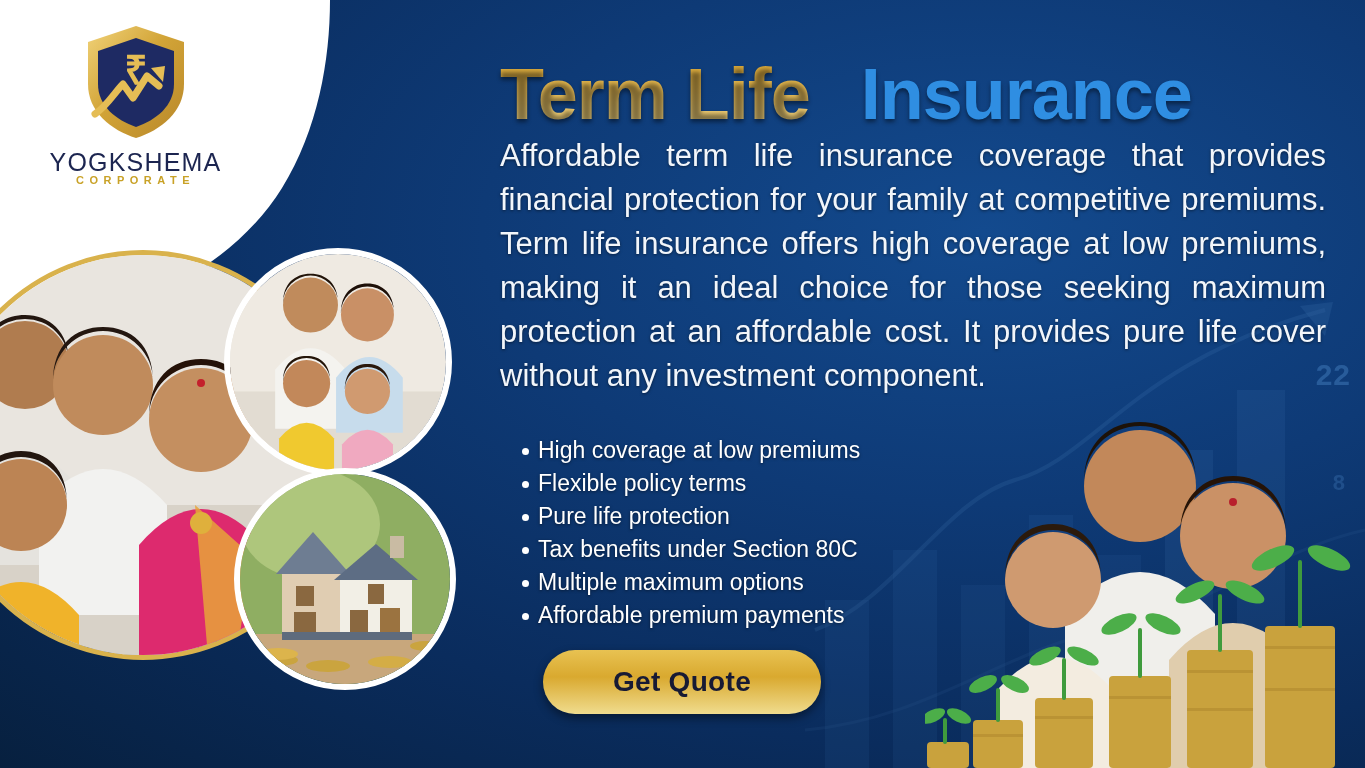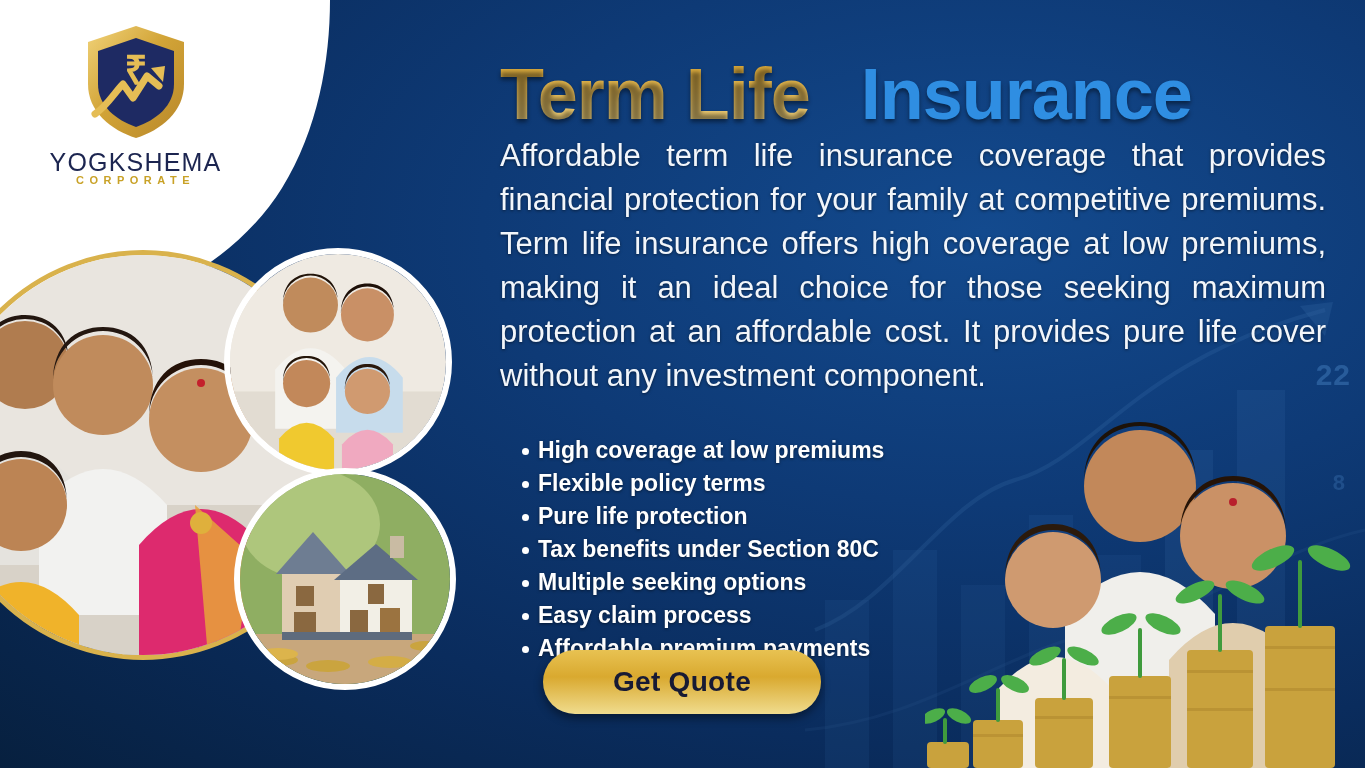--- a/index.html
+++ b/index.html
@@ -57,21 +57,21 @@
     -webkit-background-clip:text; background-clip:text; color:transparent;
     text-shadow:0 3px 4px rgba(0,0,0,.45);
   }
   .hl-blue { color:#2f8ee2; text-shadow:0 3px 4px rgba(0,0,0,.45);margin-left:32px; }
 
   .lede {
     margin-top:4px; width:826px; font-size:31px; line-height:1.42;
     color:#f2f6fb; text-align:justify; text-shadow:0 1px 3px rgba(0,0,0,.5);
   }
 
-  .features { margin-top:36px; list-style:none;font-weight:bold; }
+  .features { margin-top:36px; list-style:none; }
   .features li {
     position:relative; padding-left:38px; font-size:23px; line-height:33px;
     color:#ffffff; text-shadow:0 1px 3px rgba(0,0,0,.5);
   }
   .features li::before {
     content:""; position:absolute; left:22px; top:14px;
     width:7px; height:7px; border-radius:50%; background:#ffffff;
   }
 
   .cta {
@@ -254,21 +254,20 @@
     <h1 class="headline">
       <span class="hl-gold">Term Life</span>
       <span class="hl-blue">Insurance</span>
     </h1>
     <p class="lede">Affordable term life insurance coverage that provides financial protection for your family at competitive premiums. Term life insurance offers high coverage at low premiums, making it an ideal choice for those seeking maximum protection at an affordable cost. It provides pure life cover without any investment component.</p>
     <ul class="features">
       <li>High coverage at low premiums</li>
       <li>Flexible policy terms</li>
       <li>Pure life protection</li>
       <li>Tax benefits under Section 80C</li>
-      <li>Multiple seeking options</li>
-      <li>Easy claim process</li>
+      <li>Multiple maximum options</li>
       <li>Affordable premium payments</li>
     </ul>
   </div>
 
   <button class="cta">Get Quote</button>
 
 </div>
 
 </body></html>

